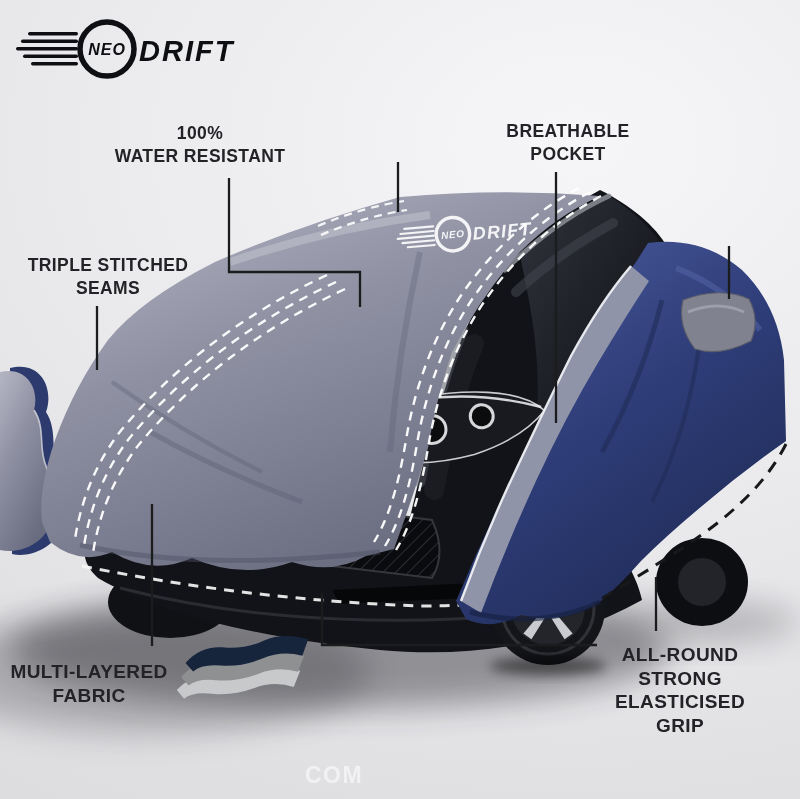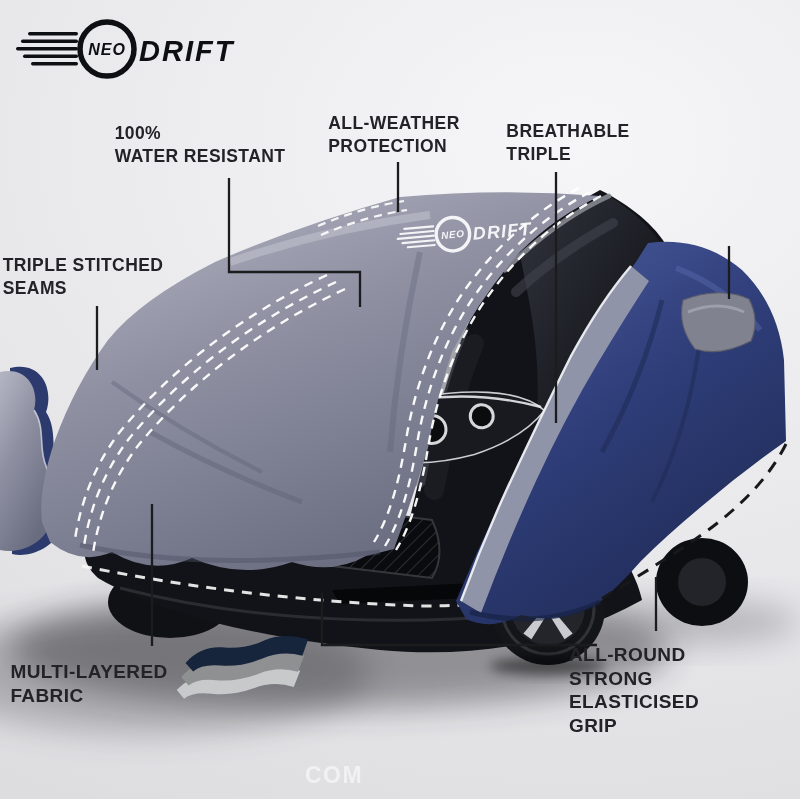--- a/index.html
+++ b/index.html
@@ -6,21 +6,21 @@
   body{
     width:800px;height:799px;position:relative;overflow:hidden;
     font-family:"Liberation Sans",sans-serif;
     background:radial-gradient(130% 95% at 72% 18%, #f6f6f8 0%, #ebebee 45%, #dddde0 100%);
   }
   #stage{position:absolute;inset:0}
   svg.scene{position:absolute;inset:0;display:block}
   .feature-label{
     position:absolute;transform:translateX(-50%);
     font-weight:700;font-size:17.5px;line-height:1.3;letter-spacing:.4px;
-    color:#232327;text-align:left;white-space:pre-line;
+    color:#232327;text-align:center;white-space:pre-line;
   }
   .feature-label.lg{font-size:19px;line-height:1.24}
   .watermark{
     position:absolute;transform:translateX(-50%);
     font-weight:700;font-size:23px;letter-spacing:1.5px;
     color:rgba(255,255,255,.55);
   }
   .logo-text{font-family:"Liberation Sans",sans-serif}
 </style>
 </head>
@@ -204,27 +204,25 @@
     <path d="M152,504 L152,646"></path>
     <path d="M656,577 L656,631"></path>
     <path d="M322,593 L322,645 L597,645"></path>
   </g>
 
   <use href="#nd-logo" transform="translate(12,8)" style="color:#0e0f12"></use>
 </svg>
 
 <div class="feature-label" style="left:200px;top:122px">100%
 WATER RESISTANT</div>
-<div class="feature-label" style="left:394px;top:112px">ALL-WEATHER
-PROTECTION</div>
 <div class="feature-label" style="left:568px;top:120px">BREATHABLE
-TRIPLE</div>
-<div class="feature-label" style="left:83px;top:254px">TRIPLE STITCHED
+POCKET</div>
+<div class="feature-label" style="left:108px;top:254px">TRIPLE STITCHED
 SEAMS</div>
 <div class="feature-label lg" style="left:89px;top:660px">MULTI-LAYERED
 FABRIC</div>
-<div class="feature-label lg" style="left:646px;top:643px">ALL-ROUND
+<div class="feature-label lg" style="left:680px;top:643px">ALL-ROUND
 STRONG
 ELASTICISED GRIP</div>
 
 <div class="watermark" style="left:334px;top:762px">COM</div>
 
 </div>
 
 </body></html>

